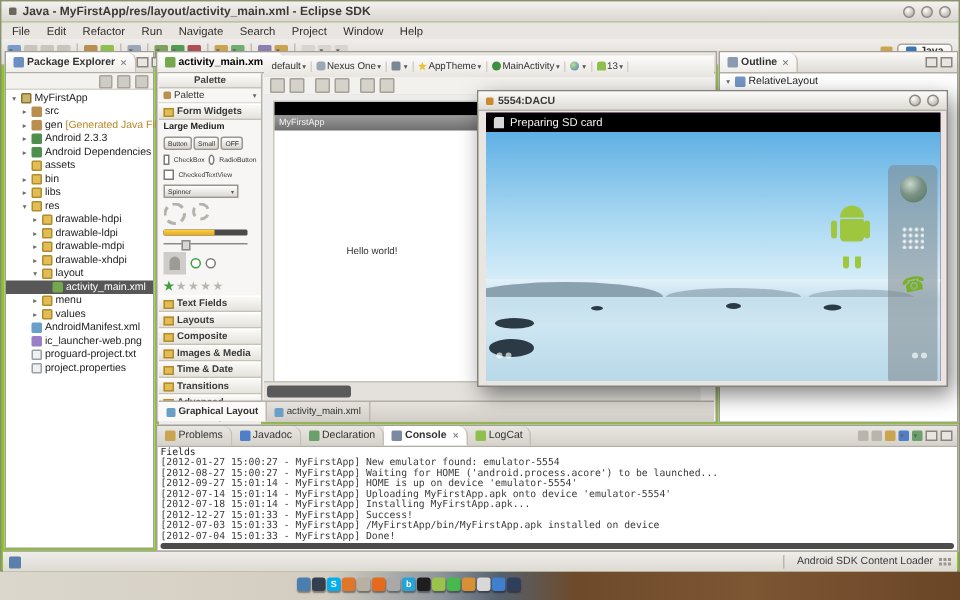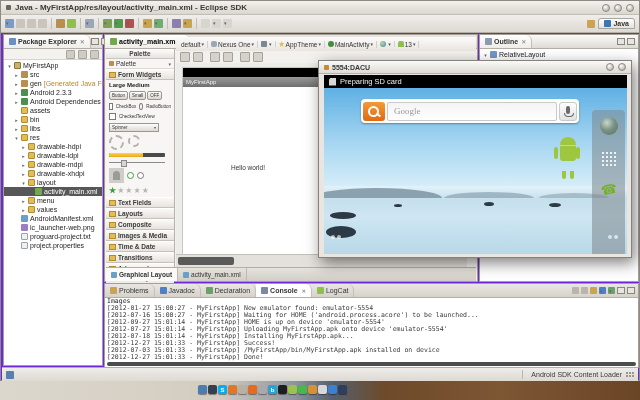--- a/index.html
+++ b/index.html
@@ -5,21 +5,21 @@
   html,body{margin:0;padding:0}
   #screen{position:relative;width:640px;height:400px;overflow:hidden;background:#cfcabf;
     font-family:"Liberation Sans",sans-serif;cursor:default}
   
   .desktop{position:absolute;left:0;top:378px;width:640px;height:22px;
     background:linear-gradient(90deg,#dcd7cd 0%,#d3cdc1 34%,#8d949c 46%,#55606e 52%,#6e4a2a 60%,#7d5634 78%,#6a4526 100%)}
   .dock{position:absolute;left:198px;top:385px;display:flex;gap:1px;z-index:3}
   .di{width:9px;height:9px;border-radius:2px;display:flex;align-items:center;justify-content:center;
     font-size:6px;font-weight:bold;color:#fff;box-shadow:0 1px 1px rgba(0,0,0,.4)}
   
-  .win{position:absolute;left:0;top:0;width:640px;height:381px;background:#6d28d9;
+  .win{position:absolute;left:0;top:0;width:640px;height:381px;background:#84cc16;
     border:1px solid #8f8b84;box-sizing:border-box;z-index:1}
   .titlebar{height:13px;background:linear-gradient(#f4f2ef,#dad6d0);display:flex;align-items:center;
     padding:0 5px;border-bottom:1px solid #c2bdb5}
   .appdot{width:5px;height:5px;background:#6b675f;border-radius:1px}
   .title{font-size:8px;color:#3c3a36;font-weight:bold;margin-left:4px;white-space:nowrap}
   .wbtns{margin-left:auto;display:flex;gap:4px}
   .wbtn{width:6px;height:6px;border-radius:50%;background:radial-gradient(circle at 35% 30%,#fdfdfd,#aaa49a);border:1px solid #8d887f}
   .menubar{height:11px;display:flex;gap:9px;padding:0 6px;align-items:center;background:#e9e6e1;font-size:7.5px;color:#2f2d2a}
   .menubar span{padding:0 1px}
   .toolbar{height:17px;background:linear-gradient(#f0eeeb,#ddd9d3);border-bottom:1px solid #b3aea6;
@@ -242,20 +242,32 @@
     <div class="titlebar">
       <span class="appdot"></span>
       <span class="title">Java - MyFirstApp/res/layout/activity_main.xml - Eclipse SDK</span>
       <span class="wbtns">
         <span class="wbtn"></span>
         <span class="wbtn"></span>
         <span class="wbtn"></span>
       </span>
     </div>
 
+    <div class="menubar">
+
+    <span>File</span>
+        <span>Edit</span>
+        <span>Refactor</span>
+        <span>Run</span>
+        <span>Navigate</span>
+        <span>Search</span>
+        <span>Project</span>
+        <span>Window</span>
+        <span>Help</span>
+      </div>
 
     <div class="toolbar">
       <span style="display:flex;align-items:center;gap:2px">
 
       <span class="tbic dd" style="background: rgb(123, 156, 201);"></span>
           <span class="tbic" style="background: rgb(201, 197, 189);"></span>
           <span class="tbic" style="background: rgb(201, 197, 189);"></span>
           <span class="tbic" style="background: rgb(201, 197, 189);"></span>
           <span class="tbic sep"></span>
           <span class="tbic" style="background: rgb(185, 142, 78);"></span>
@@ -704,31 +716,31 @@
               <span class="tbic" style="width: 7px; height: 7px; background: rgb(185, 181, 173);"></span>
               <span class="tbic" style="width: 7px; height: 7px; background: rgb(202, 164, 78);"></span>
               <span class="tbic dd" style="width: 7px; height: 7px; background: rgb(79, 127, 201);"></span>
               <span class="tbic dd" style="width: 7px; height: 7px; background: rgb(106, 160, 106);"></span>
             </span>
           <span class="hb"></span>
           <span class="hb"></span>
         </span>
       </div>
       <div class="console">
-        <div class="chead">Images</div>
+        <div class="chead">Fields</div>
         <div>
 
         <div>[2012-01-27 15:00:27 - MyFirstApp] New emulator found: emulator-5554</div>
-            <div>[2012-07-16 15:00:27 - MyFirstApp] Waiting for HOME ('android.process.acore') to be launched...</div>
+            <div>[2012-08-27 15:00:27 - MyFirstApp] Waiting for HOME ('android.process.acore') to be launched...</div>
             <div>[2012-09-27 15:01:14 - MyFirstApp] HOME is up on device 'emulator-5554'</div>
-            <div>[2012-07-27 15:01:14 - MyFirstApp] Uploading MyFirstApp.apk onto device 'emulator-5554'</div>
+            <div>[2012-07-14 15:01:14 - MyFirstApp] Uploading MyFirstApp.apk onto device 'emulator-5554'</div>
             <div>[2012-07-18 15:01:14 - MyFirstApp] Installing MyFirstApp.apk...</div>
             <div>[2012-12-27 15:01:33 - MyFirstApp] Success!</div>
             <div>[2012-07-03 15:01:33 - MyFirstApp] /MyFirstApp/bin/MyFirstApp.apk installed on device</div>
-            <div>[2012-12-27 15:01:33 - MyFirstApp] Done!</div>
+            <div>[2012-07-04 15:01:33 - MyFirstApp] Done!</div>
           </div>
       </div>
       <div class="cscroll"></div>
     </div>
 
     <div class="statusbar">
       <span class="sico"></span>
       <span class="sright">
         <span class="ssep"></span>
         <span>Android SDK Content Loader</span>
@@ -762,25 +774,20 @@
       <div class="lake">
         <span class="hill" style="left:-12px;top:2px;width:130px;height:10px"></span>
         <span class="hill" style="left:120px;top:6px;width:90px;height:6px;opacity:.7"></span>
         <span class="hill" style="left:215px;top:7px;width:70px;height:5px;opacity:.6"></span>
         <span class="rock" style="left:6px;top:26px;width:26px;height:7px"></span>
         <span class="rock" style="left:70px;top:18px;width:8px;height:3px"></span>
         <span class="rock" style="left:160px;top:16px;width:10px;height:4px"></span>
         <span class="rock" style="left:225px;top:17px;width:12px;height:4px"></span>
         <span class="rock" style="left:2px;top:40px;width:30px;height:12px"></span>
       </div>
-      <div class="gwidget">
-        <span class="gsearch"></span>
-        <span class="gfield">Google</span>
-        <span class="gmic"></span>
-      </div>
       <div class="robot">
         <div class="rhead"></div>
         <div class="rbody"></div>
         <span class="rarm" style="left:0"></span>
         <span class="rarm" style="right:2px"></span>
         <span class="rleg" style="left:8px"></span>
         <span class="rleg" style="left:16px"></span>
       </div>
       <div class="launcher">
         <div class="lglobe"></div>

